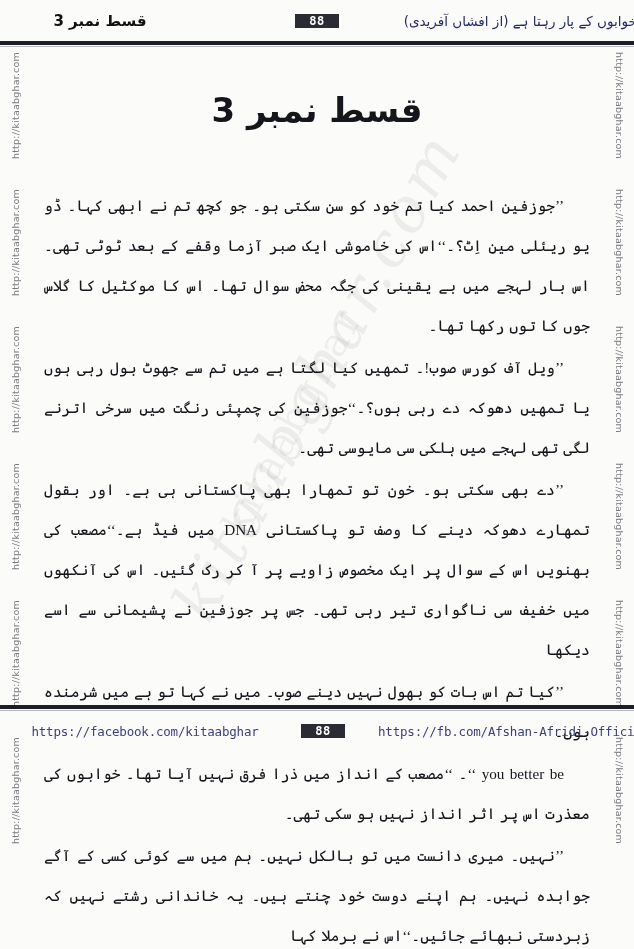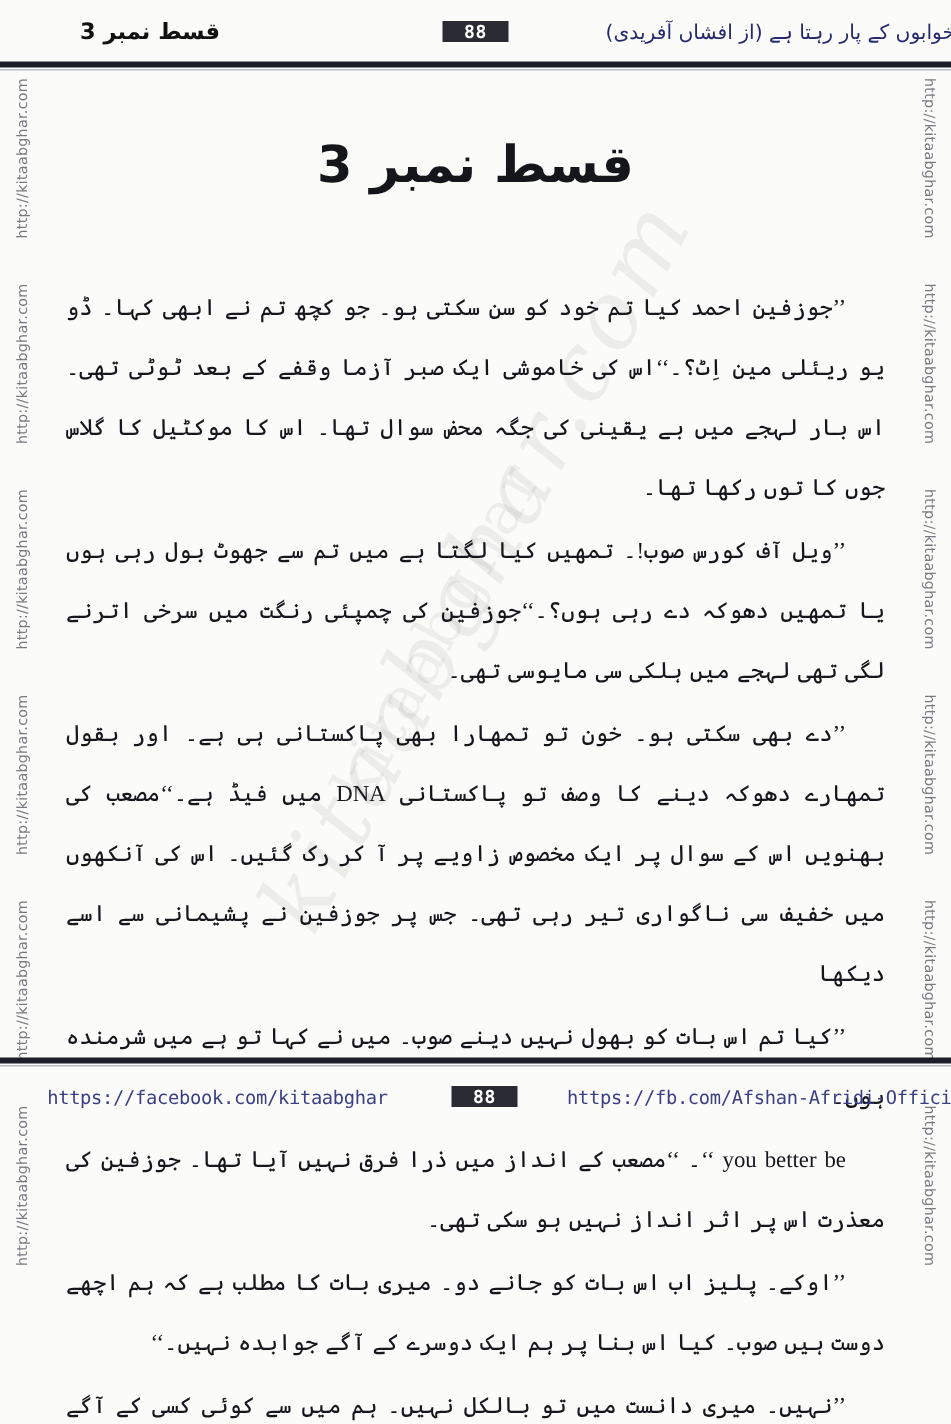--- a/index.html
+++ b/index.html
@@ -158,22 +158,21 @@
   <div class="center-wm2">kitaabghar</div>
 
   <div class="content">
     <div class="main-title">قسط نمبر 3</div>
 
     <div class="body-block">
       <p class="para indent">’’جوزفین احمد کیا تم خود کو سن سکتی ہو۔ جو کچھ تم نے ابھی کہا۔ ڈو یو ریئلی مین اِٹ؟۔‘‘اس کی خاموشی ایک صبر آزما وقفے کے بعد ٹوٹی تھی۔ اس بار لہجے میں بے یقینی کی جگہ محض سوال تھا۔ اس کا موکٹیل کا گلاس جوں کا توں رکھا تھا۔</p>
       <p class="para indent">’’ویل آف کورس صوب!۔ تمھیں کیا لگتا ہے میں تم سے جھوٹ بول رہی ہوں یا تمھیں دھوکہ دے رہی ہوں؟۔‘‘جوزفین کی چمپئی رنگت میں سرخی اترنے لگی تھی لہجے میں ہلکی سی مایوسی تھی۔</p>
       <p class="para indent">’’دے بھی سکتی ہو۔ خون تو تمھارا بھی پاکستانی ہی ہے۔ اور بقول تمھارے دھوکہ دینے کا وصف تو پاکستانی DNA میں فیڈ ہے۔‘‘مصعب کی بھنویں اس کے سوال پر ایک مخصوص زاویے پر آ کر رک گئیں۔ اس کی آنکھوں میں خفیف سی ناگواری تیر رہی تھی۔ جس پر جوزفین نے پشیمانی سے اسے دیکھا</p>
       <p class="para indent">’’کیا تم اس بات کو بھول نہیں دینے صوب۔ میں نے کہا تو ہے میں شرمندہ ہوں۔</p>
-      <p class="para indent">you better be ‘‘۔ ‘‘مصعب کے انداز میں ذرا فرق نہیں آیا تھا۔ جوزفین کی معذرت اس پر اثر انداز نہیں ہو سکی تھی۔</p>
-      <p class="para indent">’’اوکے۔ پلیز اب اس بات کو جانے دو۔ میری بات کا مطلب ہے کہ ہم اچھے دوست ہیں صوب۔ کیا اس بنا پر ہم ایک دوسرے کے آگے جوابدہ نہیں۔‘‘</p>
+      <p class="para indent">you better be ‘‘۔ ‘‘مصعب کے انداز میں ذرا فرق نہیں آیا تھا۔ خوابوں کی معذرت اس پر اثر انداز نہیں ہو سکی تھی۔</p>
       <p class="para indent">’’نہیں۔ میری دانست میں تو بالکل نہیں۔ ہم میں سے کوئی کسی کے آگے جوابدہ نہیں۔ ہم اپنے دوست خود چنتے ہیں۔ یہ خاندانی رشتے نہیں کہ زبردستی نبھائے جائیں۔‘‘اس نے برملا کہا</p>
 
     </div>
   </div>
 
   <div class="rule-bot-thin"></div>
   <div class="rule-bot"></div>
   <div class="footer">
     <div class="ftr-left">
       <span class="ftr-link">https://facebook.com/kitaabghar</span>

